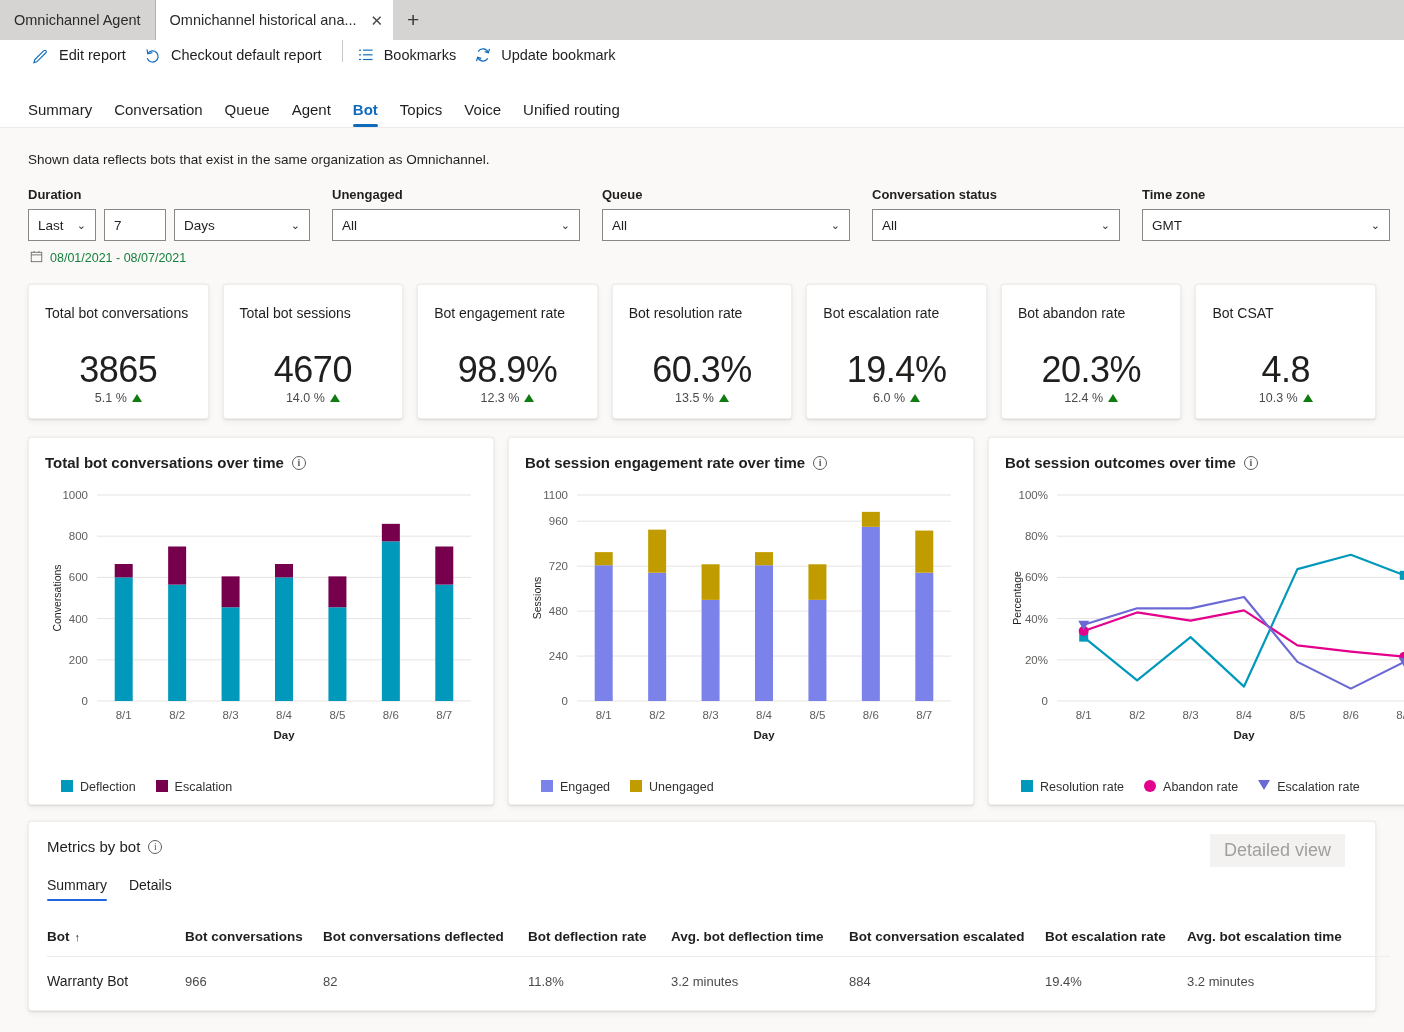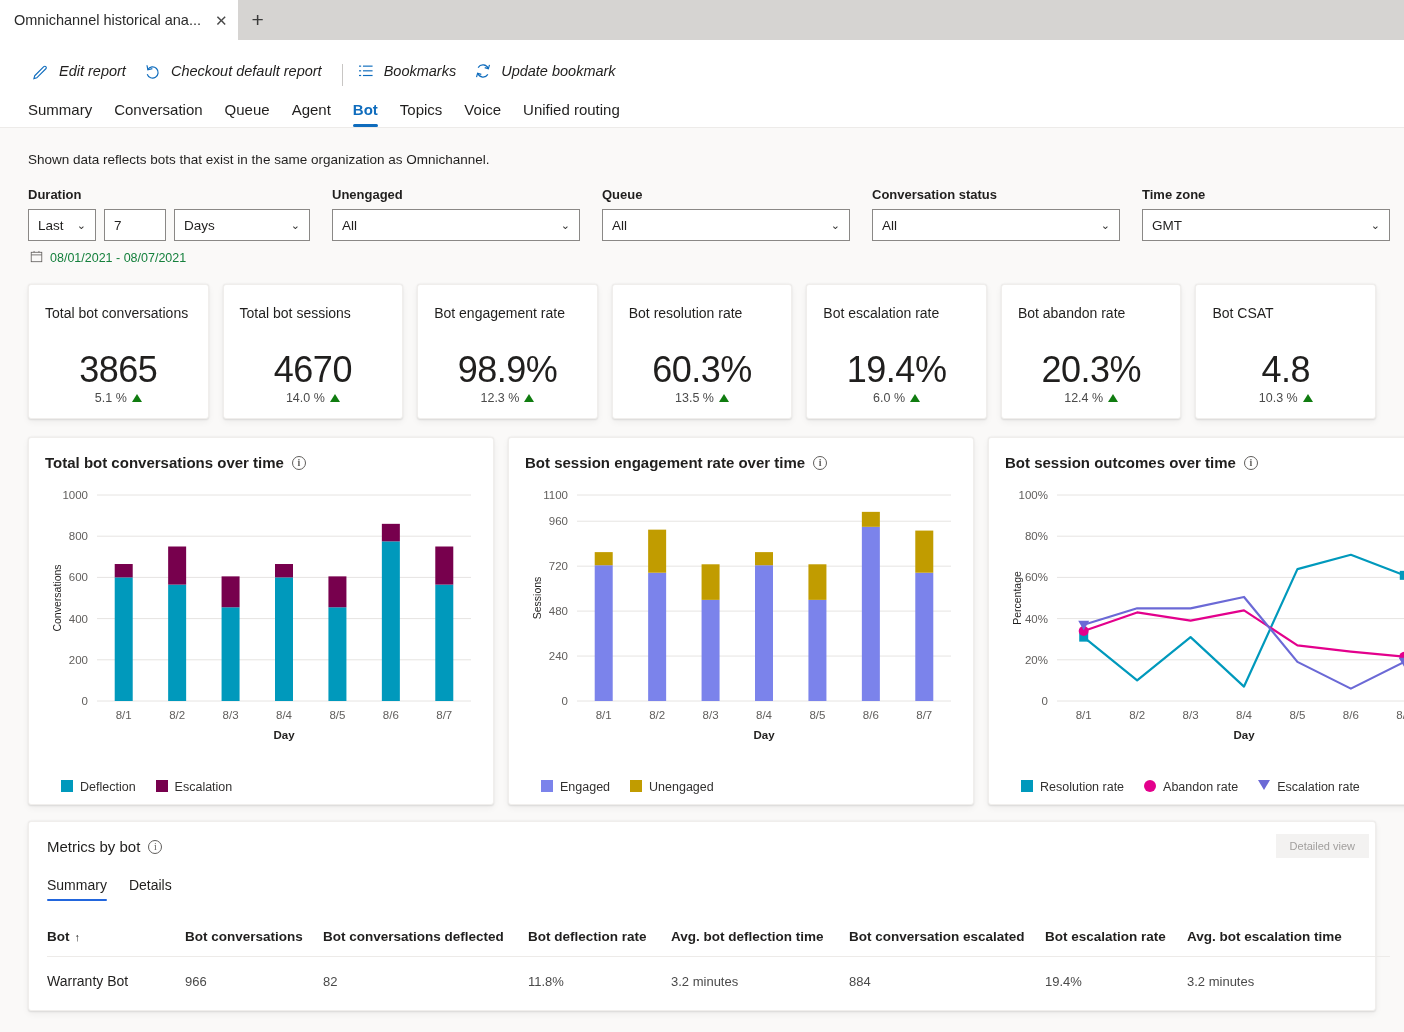--- a/index.html
+++ b/index.html
@@ -34,22 +34,22 @@
   .newtab {
     width: 40px; height: 40px; display: flex;
     align-items: center; justify-content: center;
     font-size: 21px; color: #3b3b3b; font-weight: 300;
     cursor: pointer;
   }
 
   
   .cmdbar {
     height: 46px; background: #ffffff;
-    display: flex; align-items: flex-end;
-    padding-left: 28px; gap: 0; font-style: italic;
+    display: flex; align-items: flex-start;
+    padding-left: 28px; gap: 0;
   }
   .cmdbtn {
     display: flex; align-items: center; gap: 9px;
     padding: 6px 14px 6px 4px; font-size: 14.5px; color: #201f1e;
     cursor: pointer; white-space: nowrap;
   }
   .cmdsep { width: 1px; height: 22px; background: #c8c6c4; margin: 0 10px 0 6px; }
   .ico { width: 18px; height: 18px; display: inline-block; flex: 0 0 18px; }
   .ico svg { display: block; }
 
@@ -140,22 +140,22 @@
 
   
   .tablecard {
     background: #fff; border: 1px solid #f0eeec; border-radius: 3px;
     margin-top: 16px; padding: 16px 18px 0 18px; position: relative;
     min-height: 190px;
     box-shadow: 0 0.6px 1.8px rgba(0,0,0,0.10), 0 3px 7px rgba(0,0,0,0.05);
   }
   .tbl-title { font-size: 15px; display: flex; align-items: center; gap: 8px; color: #201f1e;}
   .detailed {
-    position: absolute; right: 6px; top: 12px;
-    background: #f3f2f1; color: #a19f9d; font-size: 11px;
+    position: absolute; right: 30px; top: 12px;
+    background: #f3f2f1; color: #a19f9d; font-size: 18px;
     padding: 6px 14px; border: none; cursor: default;
   }
   .subtabs { display: flex; gap: 6px; margin-top: 22px; }
   .subtab {
     font-size: 14px; color: #201f1e; padding: 0 8px 8px 8px;
     position: relative; cursor: pointer;
   }
   .subtab:first-child { padding-left: 0; }
   .subtab.sel { color: #201f1e; }
   .subtab.sel::after {
@@ -171,20 +171,23 @@
     font-size: 13px; color: #4a4a4a; padding: 16px 10px 16px 0;
     border-top: 1px solid #edebe9; white-space: nowrap; overflow: hidden;
   }
   table.metrics td.botname { color: #201f1e; font-size: 14px; }
   .sortarrow { color: #201f1e; font-size: 11px; margin-left: 5px; }
 </style>
 </head>
 <body>
 
 <div class="tabstrip">
+  <div class="btab inactive">
+    <span>Omnichannel Agent</span>
+  </div>
   <div class="btab active">
     <span>Omnichannel historical ana...</span>
     <span class="tabclose">✕</span>
   </div>
   <div class="newtab">+</div>
 </div>
 
 <div class="cmdbar">
   <div class="cmdbtn">
     <span class="ico">

